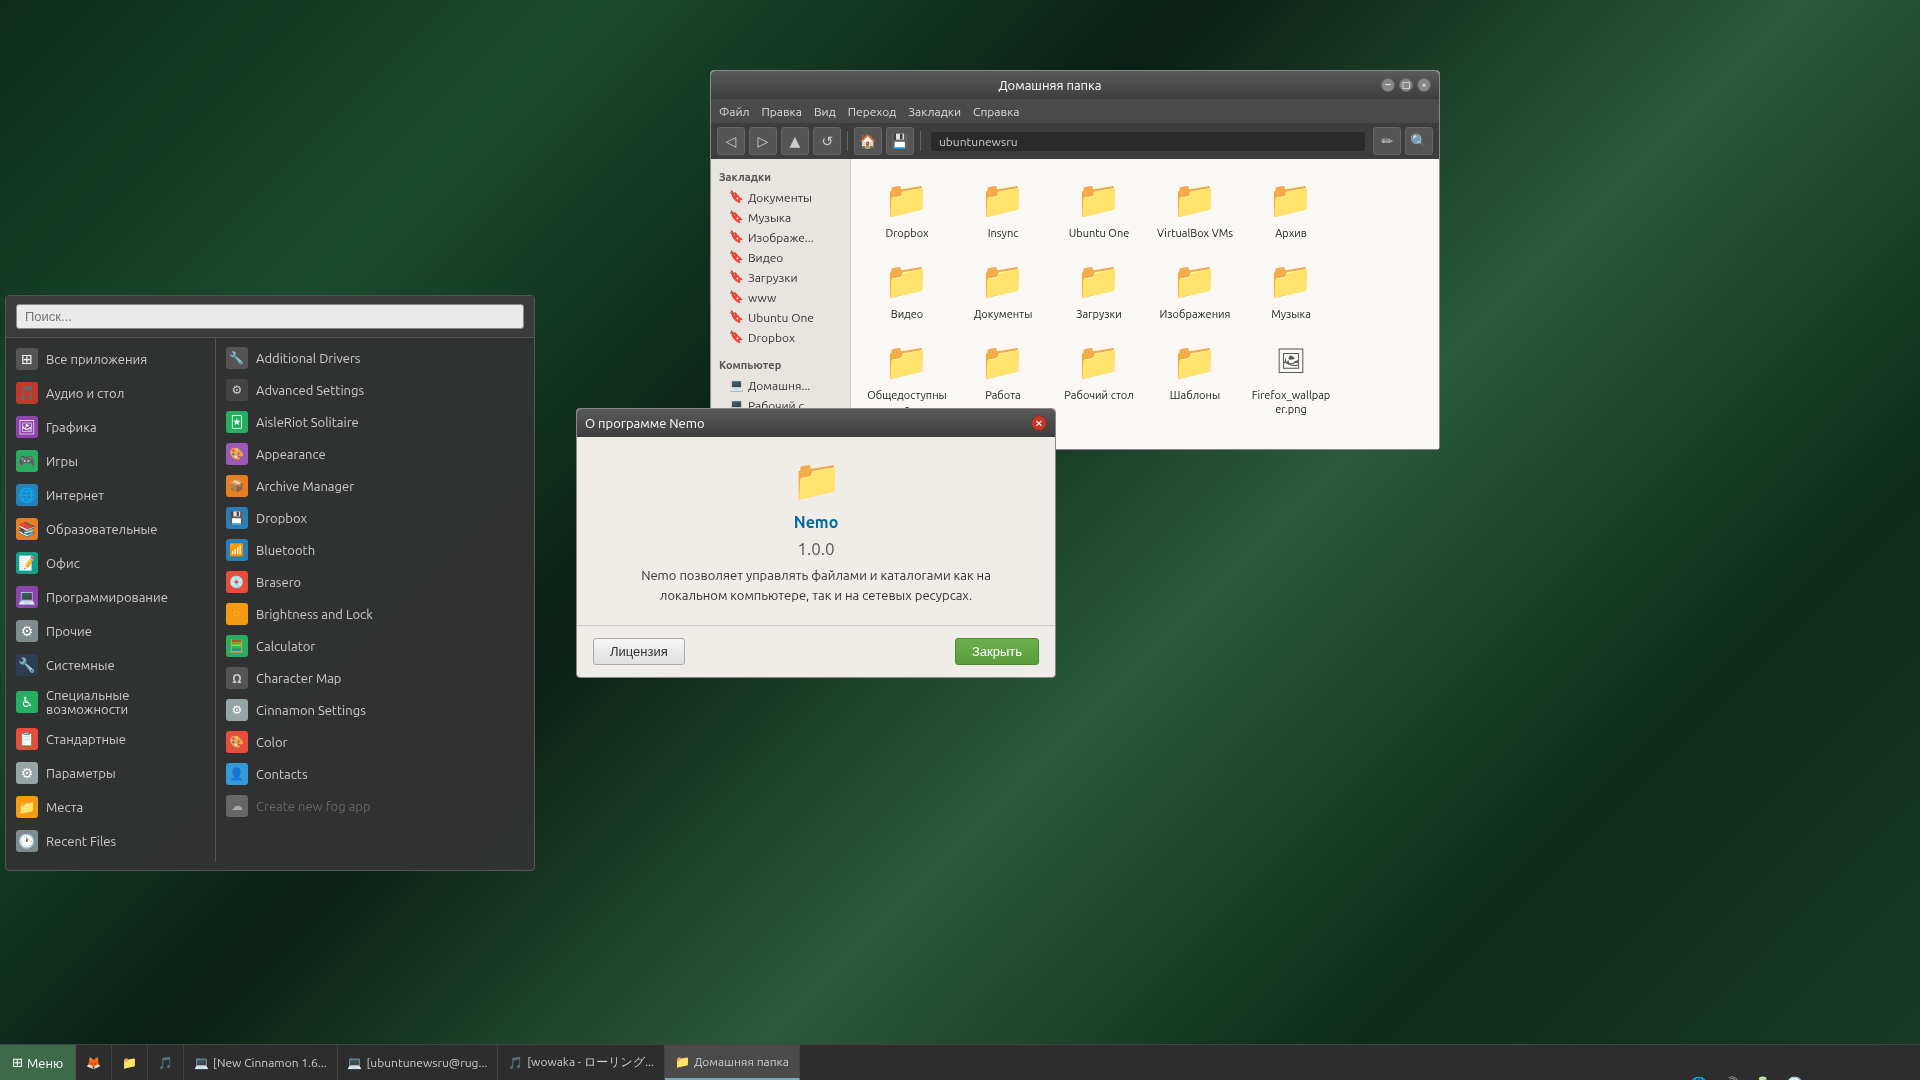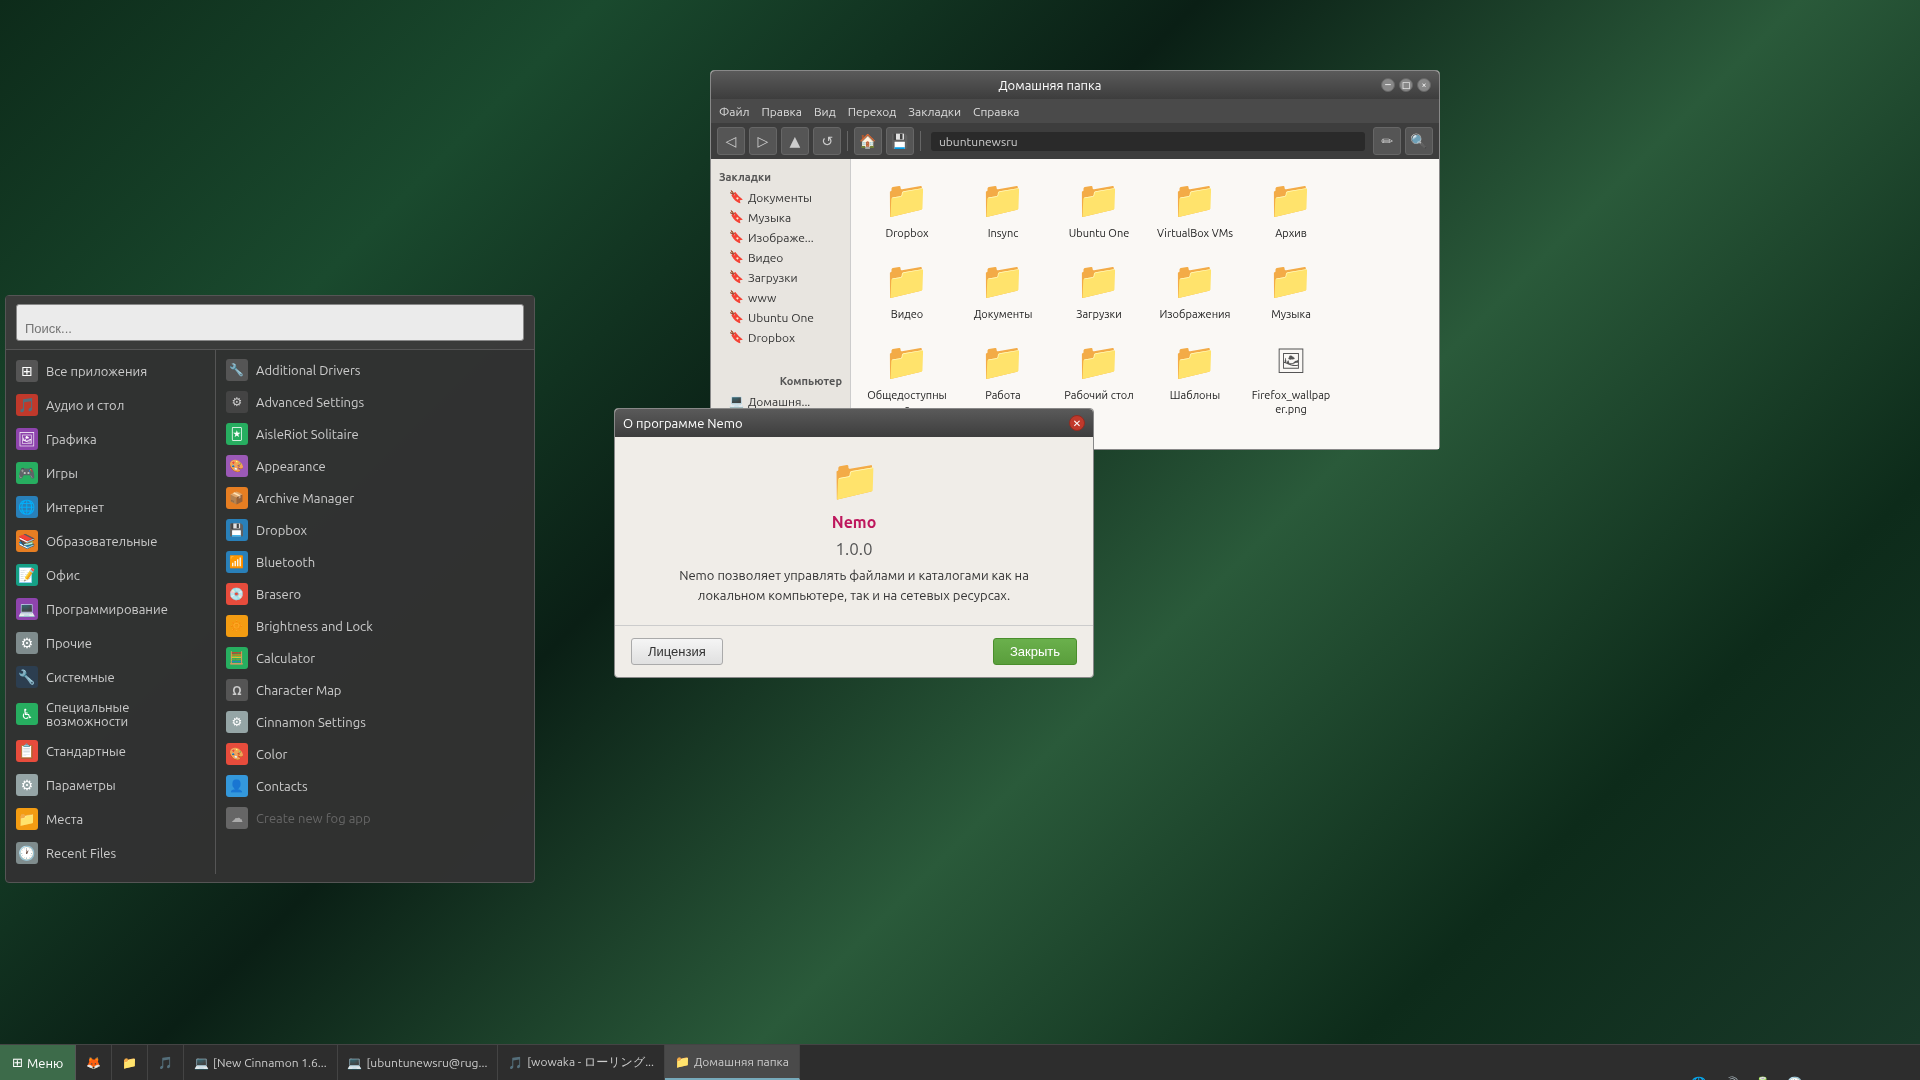--- a/index.html
+++ b/index.html
@@ -287,21 +287,21 @@
       padding: 8px 10px;
       background: rgba(60,60,60,0.9);
       border-bottom: 1px solid #555;
     }
 
     .menu-search-input {
       width: 100%;
       background: rgba(255,255,255,0.9);
       border: 1px solid #888;
       border-radius: 3px;
-      padding: 16px 24px 4px 8px;
+      padding: 4px 24px 4px 8px;
       font-size: 13px;
       color: #333;
       outline: none;
     }
 
     .menu-body {
       display: flex;
       flex: 1;
       overflow: hidden;
     }
@@ -359,21 +359,21 @@
       align-items: center;
       justify-content: center;
       font-size: 14px;
       flex-shrink: 0;
     }
 
     
     .about-dialog {
       position: absolute;
       top: 408px;
-      left: 614px;
+      left: 576px;
       width: 480px;
       background: #f0ede8;
       border: 1px solid #888;
       border-radius: 4px;
       z-index: 60;
     }
 
     .about-titlebar {
       background: linear-gradient(to bottom, #5a5a5a, #3d3d3d);
       color: #fff;
@@ -411,21 +411,21 @@
 
     .about-app-icon {
       width: 48px;
       height: 48px;
       font-size: 40px;
     }
 
     .about-app-name {
       font-size: 16px;
       font-weight: bold;
-      color: #be185d;
+      color: #0369a1;
     }
 
     .about-version {
       font-size: 17px;
       color: #555;
     }
 
     .about-description {
       font-size: 13px;
       color: #333;
@@ -527,21 +527,21 @@
           <span>www</span>
         </div>
       <div class="sidebar-item">
           <span class="sidebar-icon">🔖</span>
           <span>Ubuntu One</span>
         </div>
       <div class="sidebar-item">
           <span class="sidebar-icon">🔖</span>
           <span>Dropbox</span>
         </div>
-      <div class="sidebar-section-header" style="margin-top:24px;text-align:right;">Компьютер</div>
+      <div class="sidebar-section-header" style="margin-top:8px;">Компьютер</div>
       <div class="sidebar-item">
           <span class="sidebar-icon">💻</span>
           <span>Домашня...</span>
         </div>
       <div class="sidebar-item">
           <span class="sidebar-icon">💻</span>
           <span>Рабочий с...</span>
         </div>
       <div class="sidebar-item">
           <span class="sidebar-icon">💻</span>

